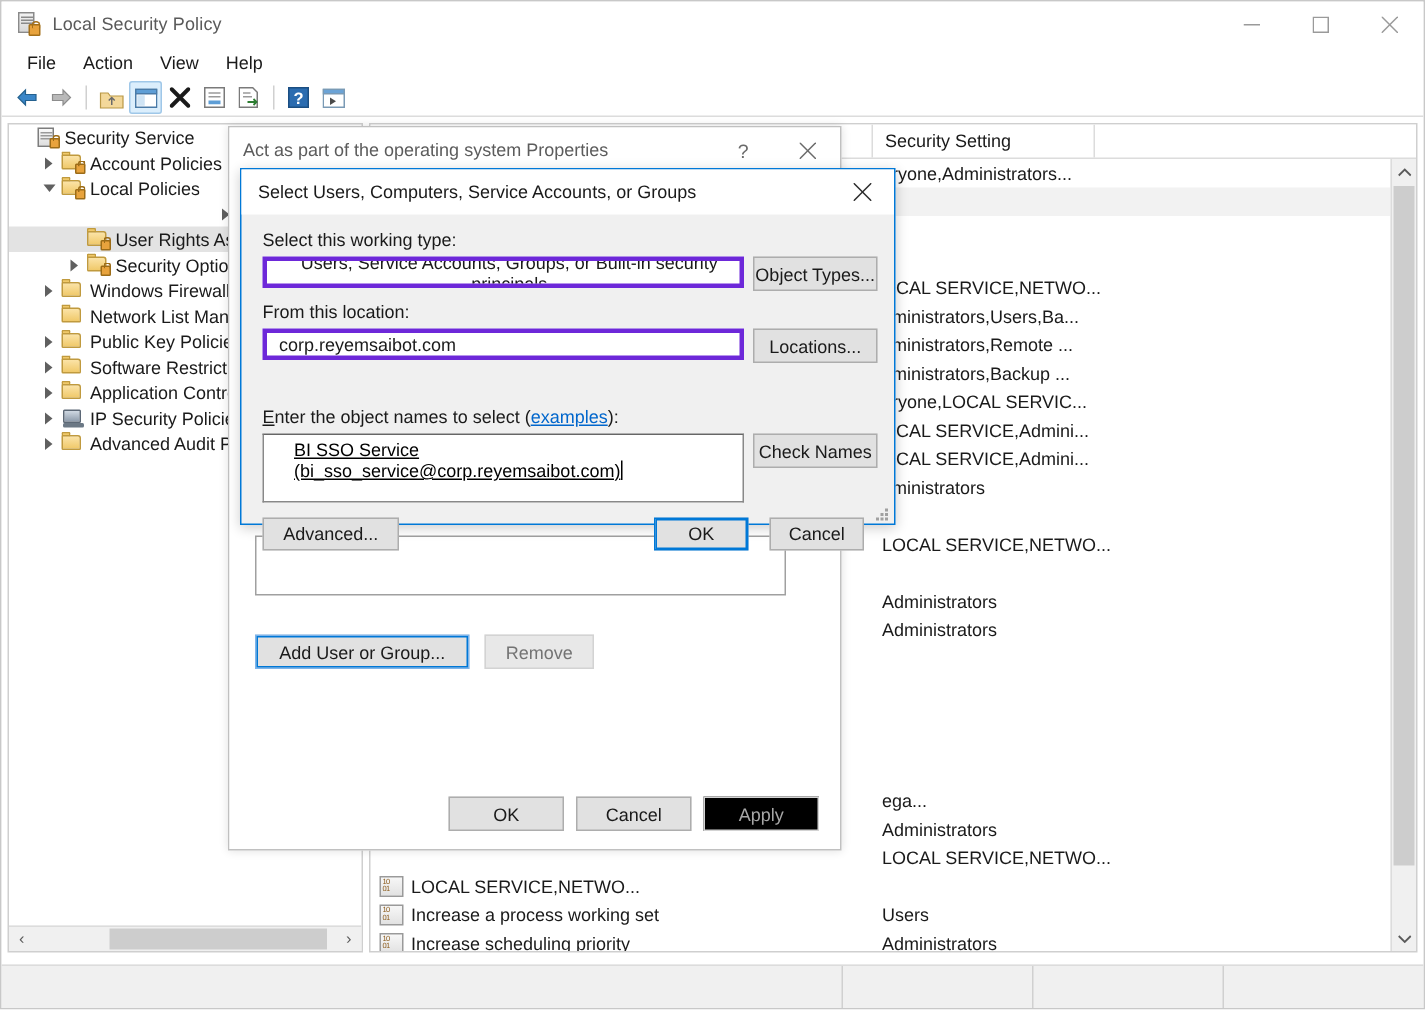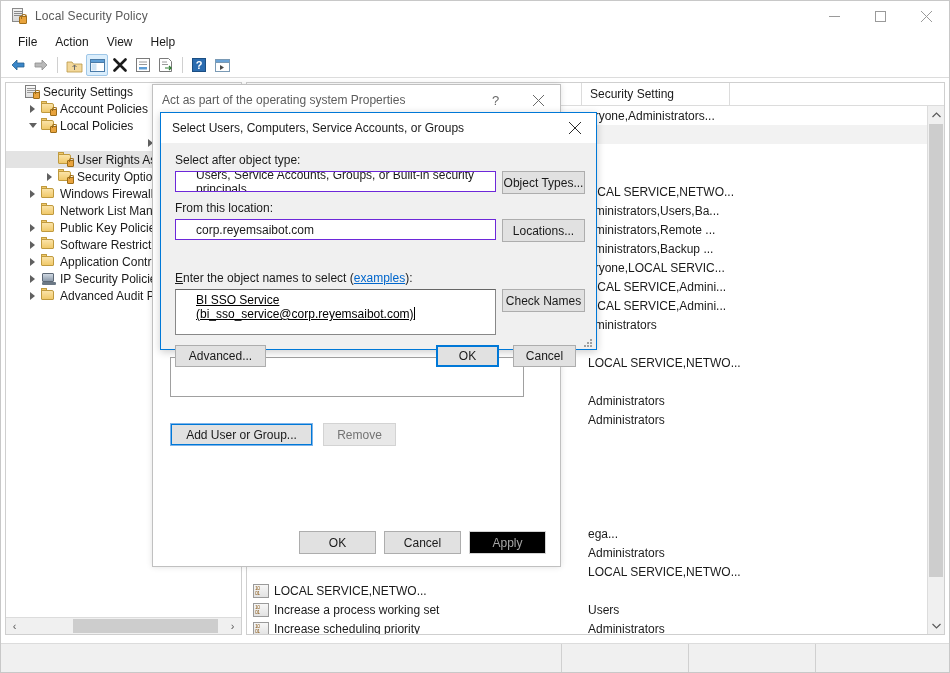--- a/index.html
+++ b/index.html
@@ -300,23 +300,23 @@
   }
   .sd-close {
     position: absolute; right: 0; top: 0; width: 42px; height: 30px;
     display: flex; align-items: center; justify-content: center; color: #3a3a3a;
   }
   .seldlg-body { position: absolute; left: 0; top: 30px; right: 0; bottom: 0; }
   .sd-label {
     position: absolute; font-size: 12px; color: #1a1a1a;
   }
   .sd-field {
-    position: absolute; background: #ffffff; border: 1px solid #6d28d9;
+    position: absolute; background: #ffffff; border: 3px solid #6d28d9;
     font-size: 12px; color: #1a1a1a; display: flex; align-items: center;
-    padding-left: 20px; overflow: hidden;
+    padding-left: 8px; overflow: hidden; text-align: center;
   }
   .sd-btn {
     position: absolute; width: 83px; height: 23px;
     background: #e1e1e1; border: 1px solid #adadad;
     display: flex; align-items: center; justify-content: center;
     font-size: 12px; color: #1a1a1a;
   }
   .sd-namebox {
     position: absolute; left: 14px; top: 146px; width: 321px; height: 46px;
     background: #ffffff; border: 1px solid #888888;
@@ -459,21 +459,21 @@
   <div class="content">
 
     <div class="tree-pane">
       <div class="tree-scroll" id="tree-scroll">
           <div class="tree-row" style="padding-left: 2px;">
             <div class="tw"></div>
             <div class="ficon">
               <div class="root-icon"></div>
               <div class="f-lock"></div>
             </div>
-            <div class="tree-label">Security Settings</div>
+            <div class="tree-label">Security Service</div>
           </div>
           <div class="tree-row" style="padding-left: 19px;">
             <div class="tw">
               <div class="chev chev-right"></div>
             </div>
             <div class="ficon">
               <div class="f-tab"></div>
               <div class="f-body"></div>
               <div class="f-lock"></div>
             </div>
@@ -796,21 +796,21 @@
       <span class="t">Select Users, Computers, Service Accounts, or Groups</span>
       <div class="sd-close">
         <svg width="12" height="12" viewBox="0 0 12 12">
             <line x1="0" y1="0" x2="12" y2="12" stroke="#2b2b2b"></line>
             <line x1="12" y1="0" x2="0" y2="12" stroke="#2b2b2b"></line>
           </svg>
       </div>
     </div>
     <div class="seldlg-body">
 
-      <div class="sd-label" style="left:14px; top:10px;">Select after object type:</div>
+      <div class="sd-label" style="left:14px; top:10px;">Select this working type:</div>
       <div class="sd-field" style="left:14px; top:28px; width:321px; height:21px;">Users, Service Accounts, Groups, or Built-in security principals</div>
       <div class="sd-btn" style="left:341px; top:28px;">Object Types...</div>
 
       <div class="sd-label" style="left:14px; top:58px;">From this location:</div>
       <div class="sd-field" style="left:14px; top:76px; width:321px; height:21px;">corp.reyemsaibot.com</div>
       <div class="sd-btn" style="left:341px; top:76px;">Locations...</div>
 
       <div class="sd-label" style="left:14px; top:128px;"><span class="sd-underline">E</span><span>nter the object names to select (</span><span class="sd-link">examples</span><span>):</span></div>
 
       <div class="sd-namebox"><span class="sd-resolved">BI SSO Service (bi_sso_service@corp.reyemsaibot.com)</span><span class="sd-caret"></span></div>

